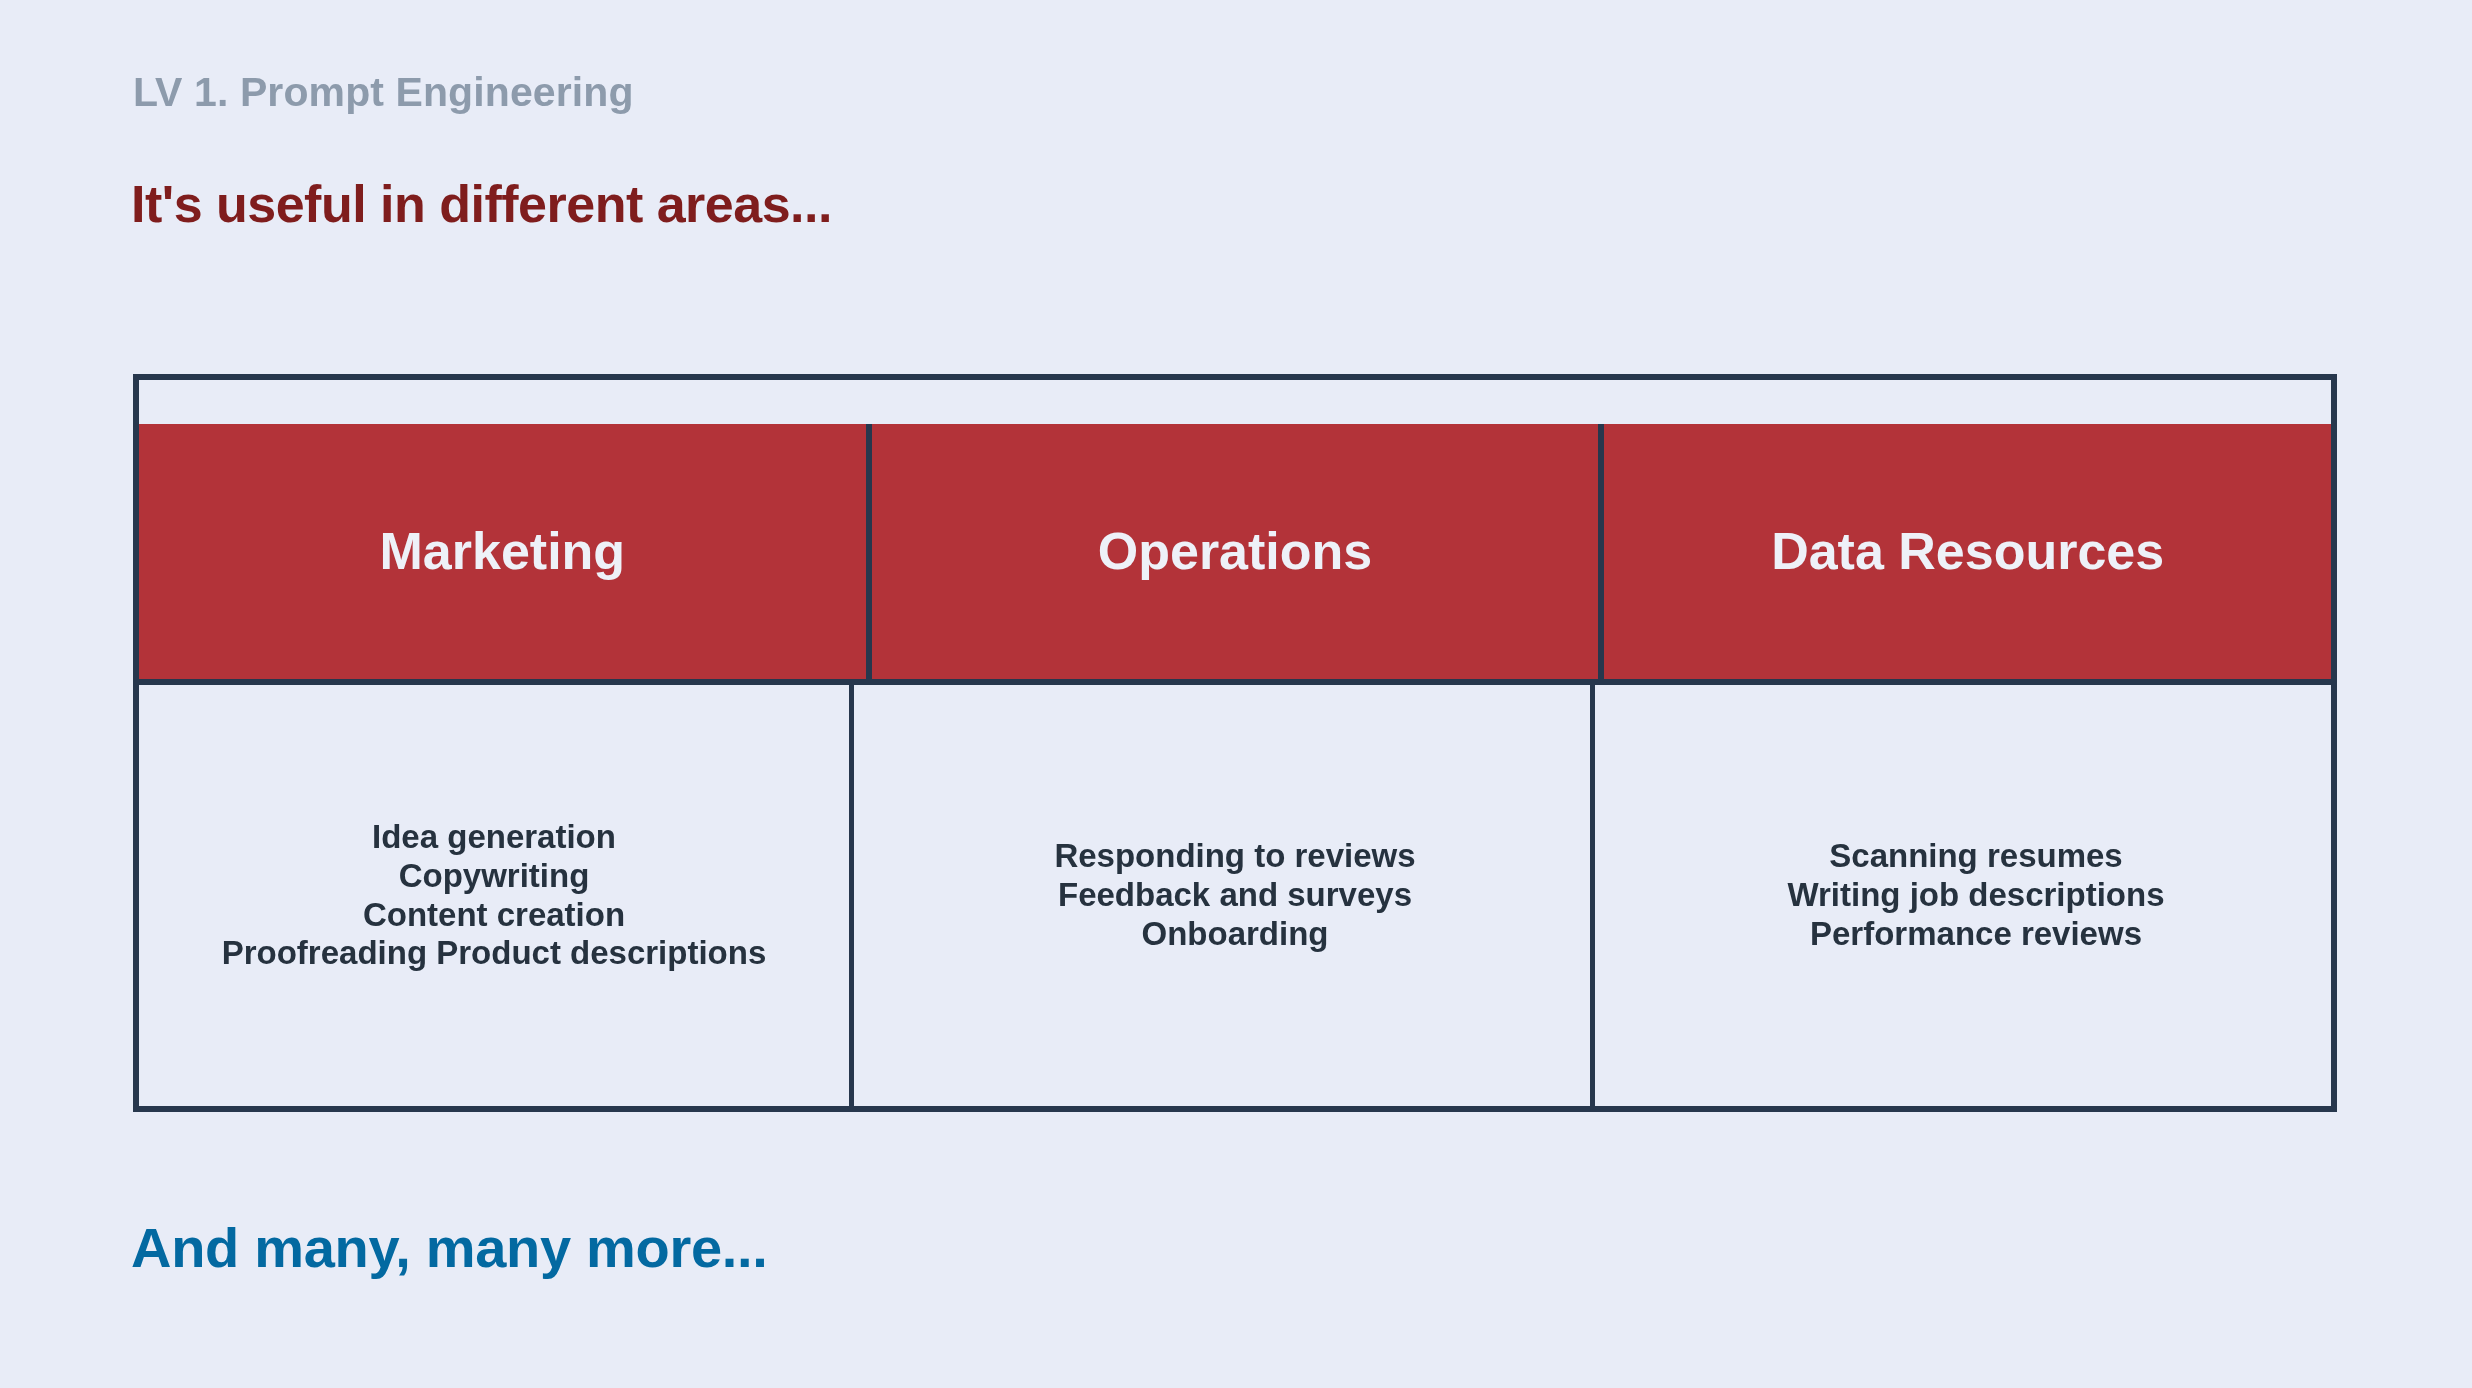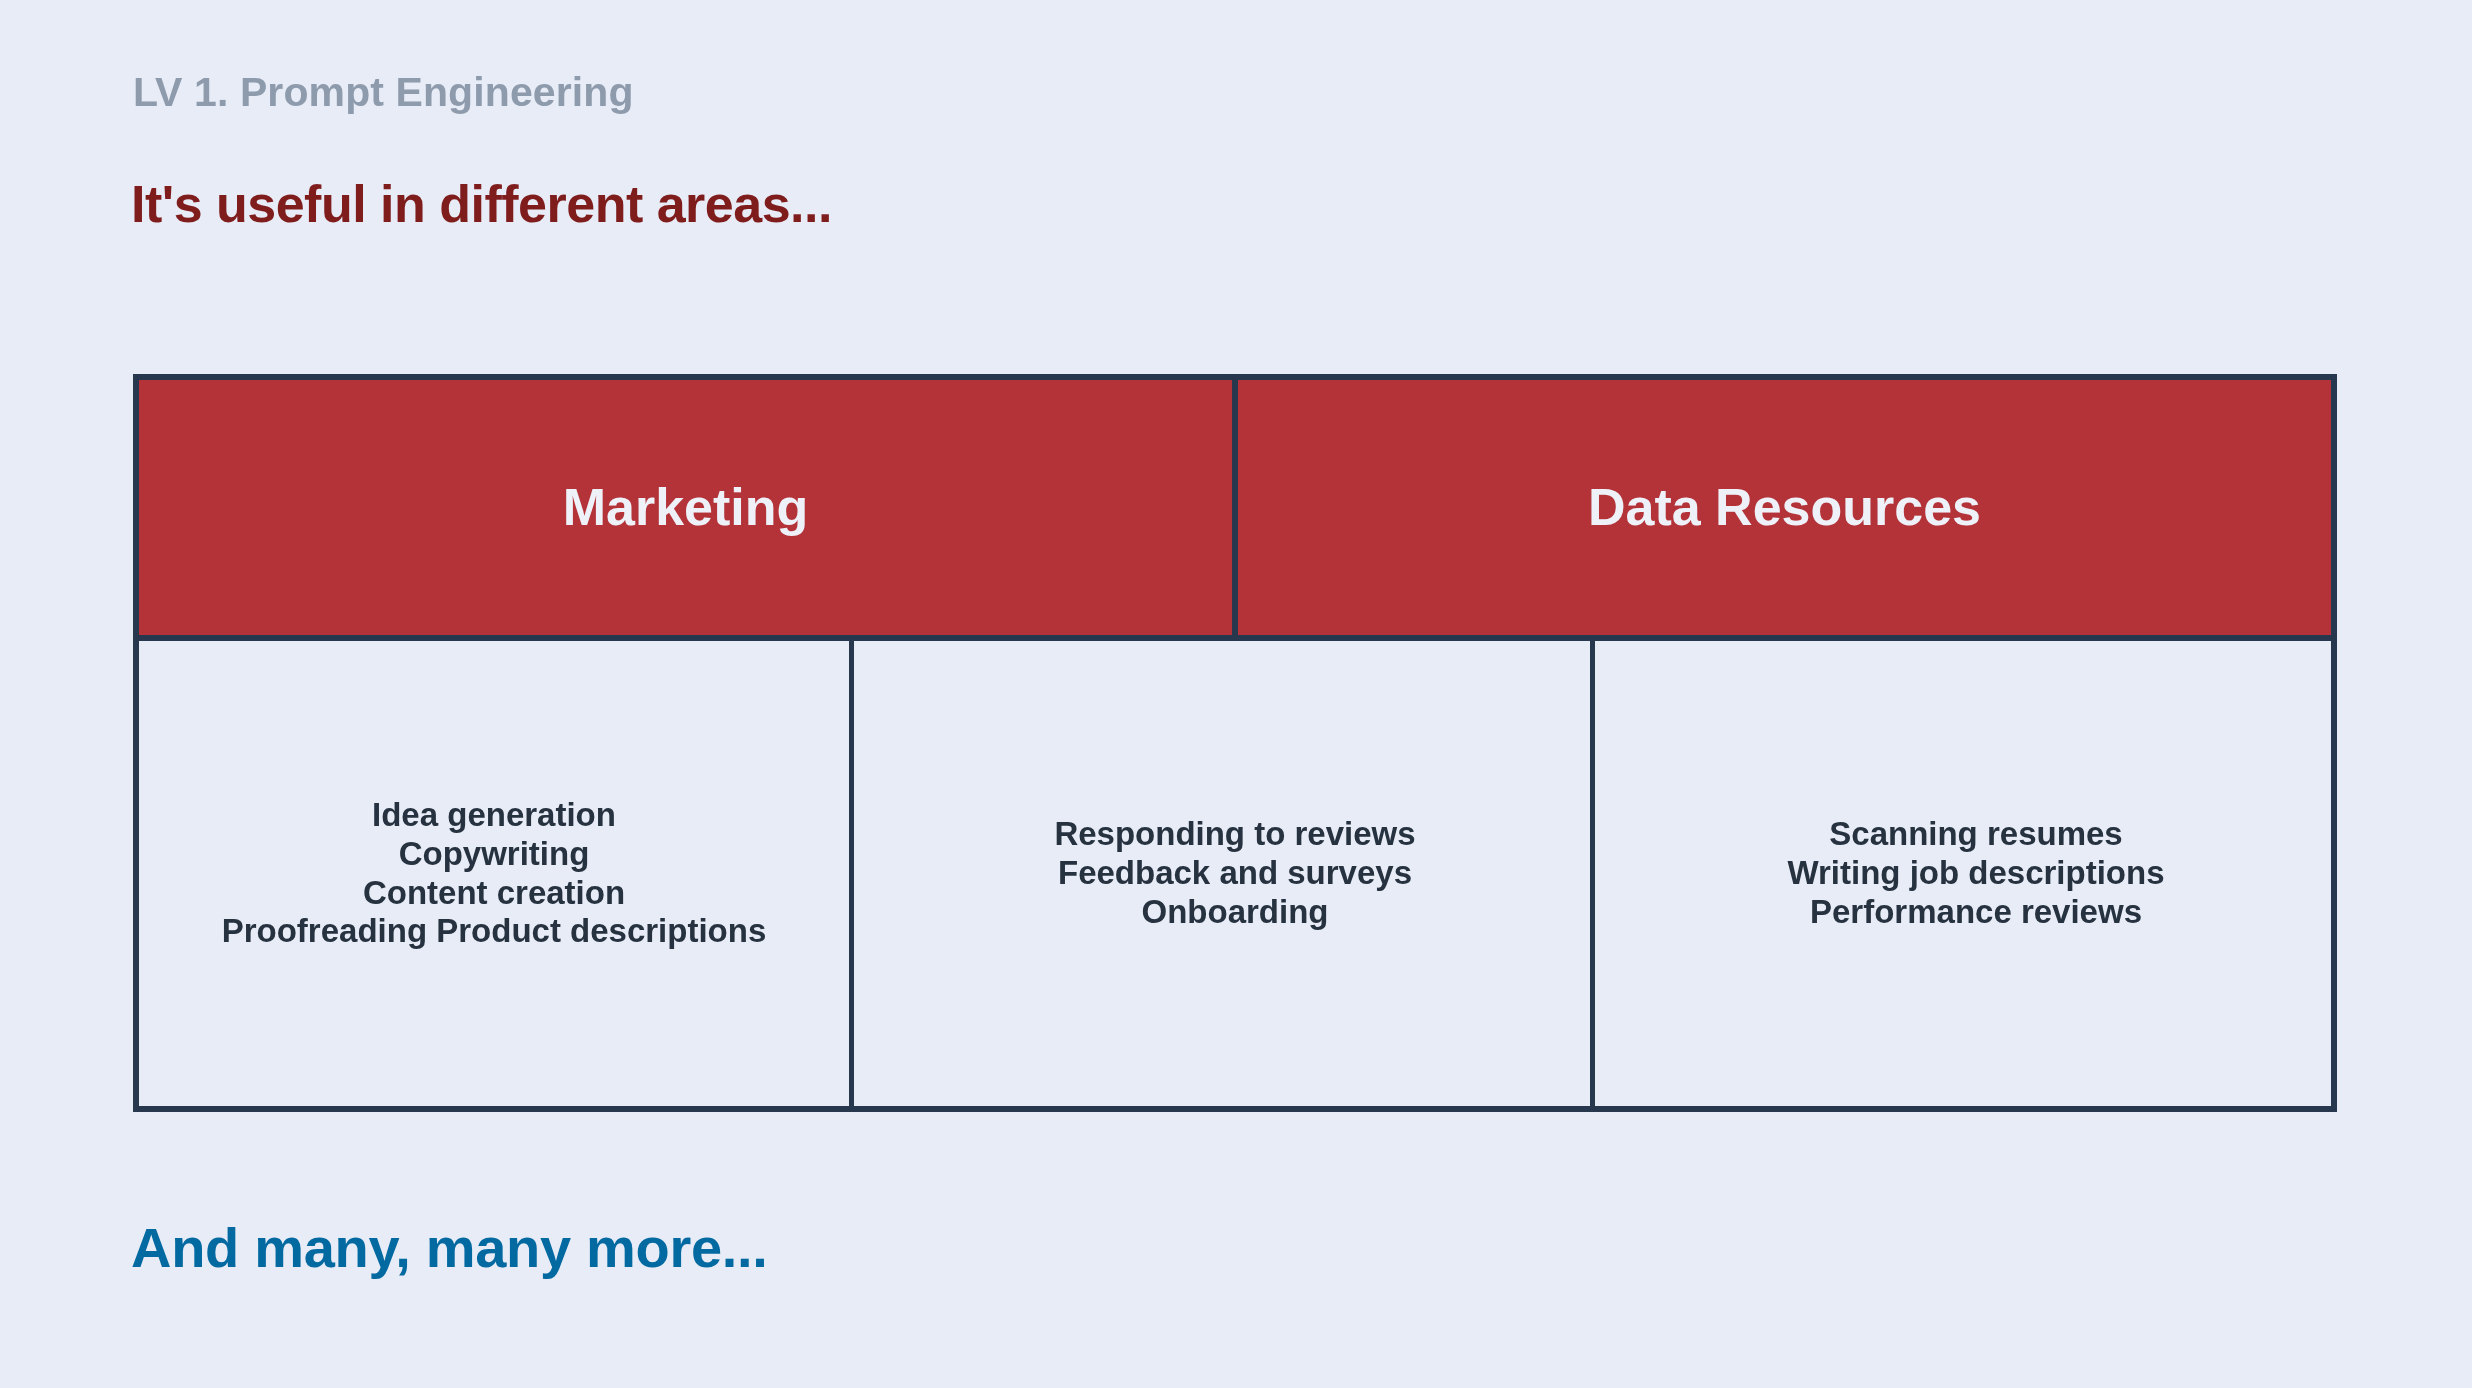--- a/index.html
+++ b/index.html
@@ -58,20 +58,21 @@
     background: #e8ecf7;
     display: flex;
     flex-direction: column;
   }
 
   .matrix-head {
     display: flex;
     height: 255px;
     flex: 0 0 255px;
     border-bottom: 6px solid #27374d;
+    margin-top: 44px;
   }
 
   .matrix-body {
     display: flex;
     flex: 1 1 auto;
     gap: 26px;
   }
 
   .head-cell {
     flex: 1 1 0;
@@ -128,20 +129,21 @@
 <div class="slide">
 
   <div class="eyebrow">LV 1. Prompt Engineering</div>
 
   <div class="headline">It's useful in different areas...</div>
 
   <div class="matrix">
 
     <div class="matrix-head">
       <div class="head-cell">Marketing</div>
+      <div class="head-cell">Operations</div>
       <div class="head-cell">Data Resources</div>
     </div>
 
     <div class="matrix-body">
       <div class="body-cell">
         <div class="cell-list">Idea generation
 Copywriting
 Content creation
 Proofreading Product descriptions</div>
       </div>

